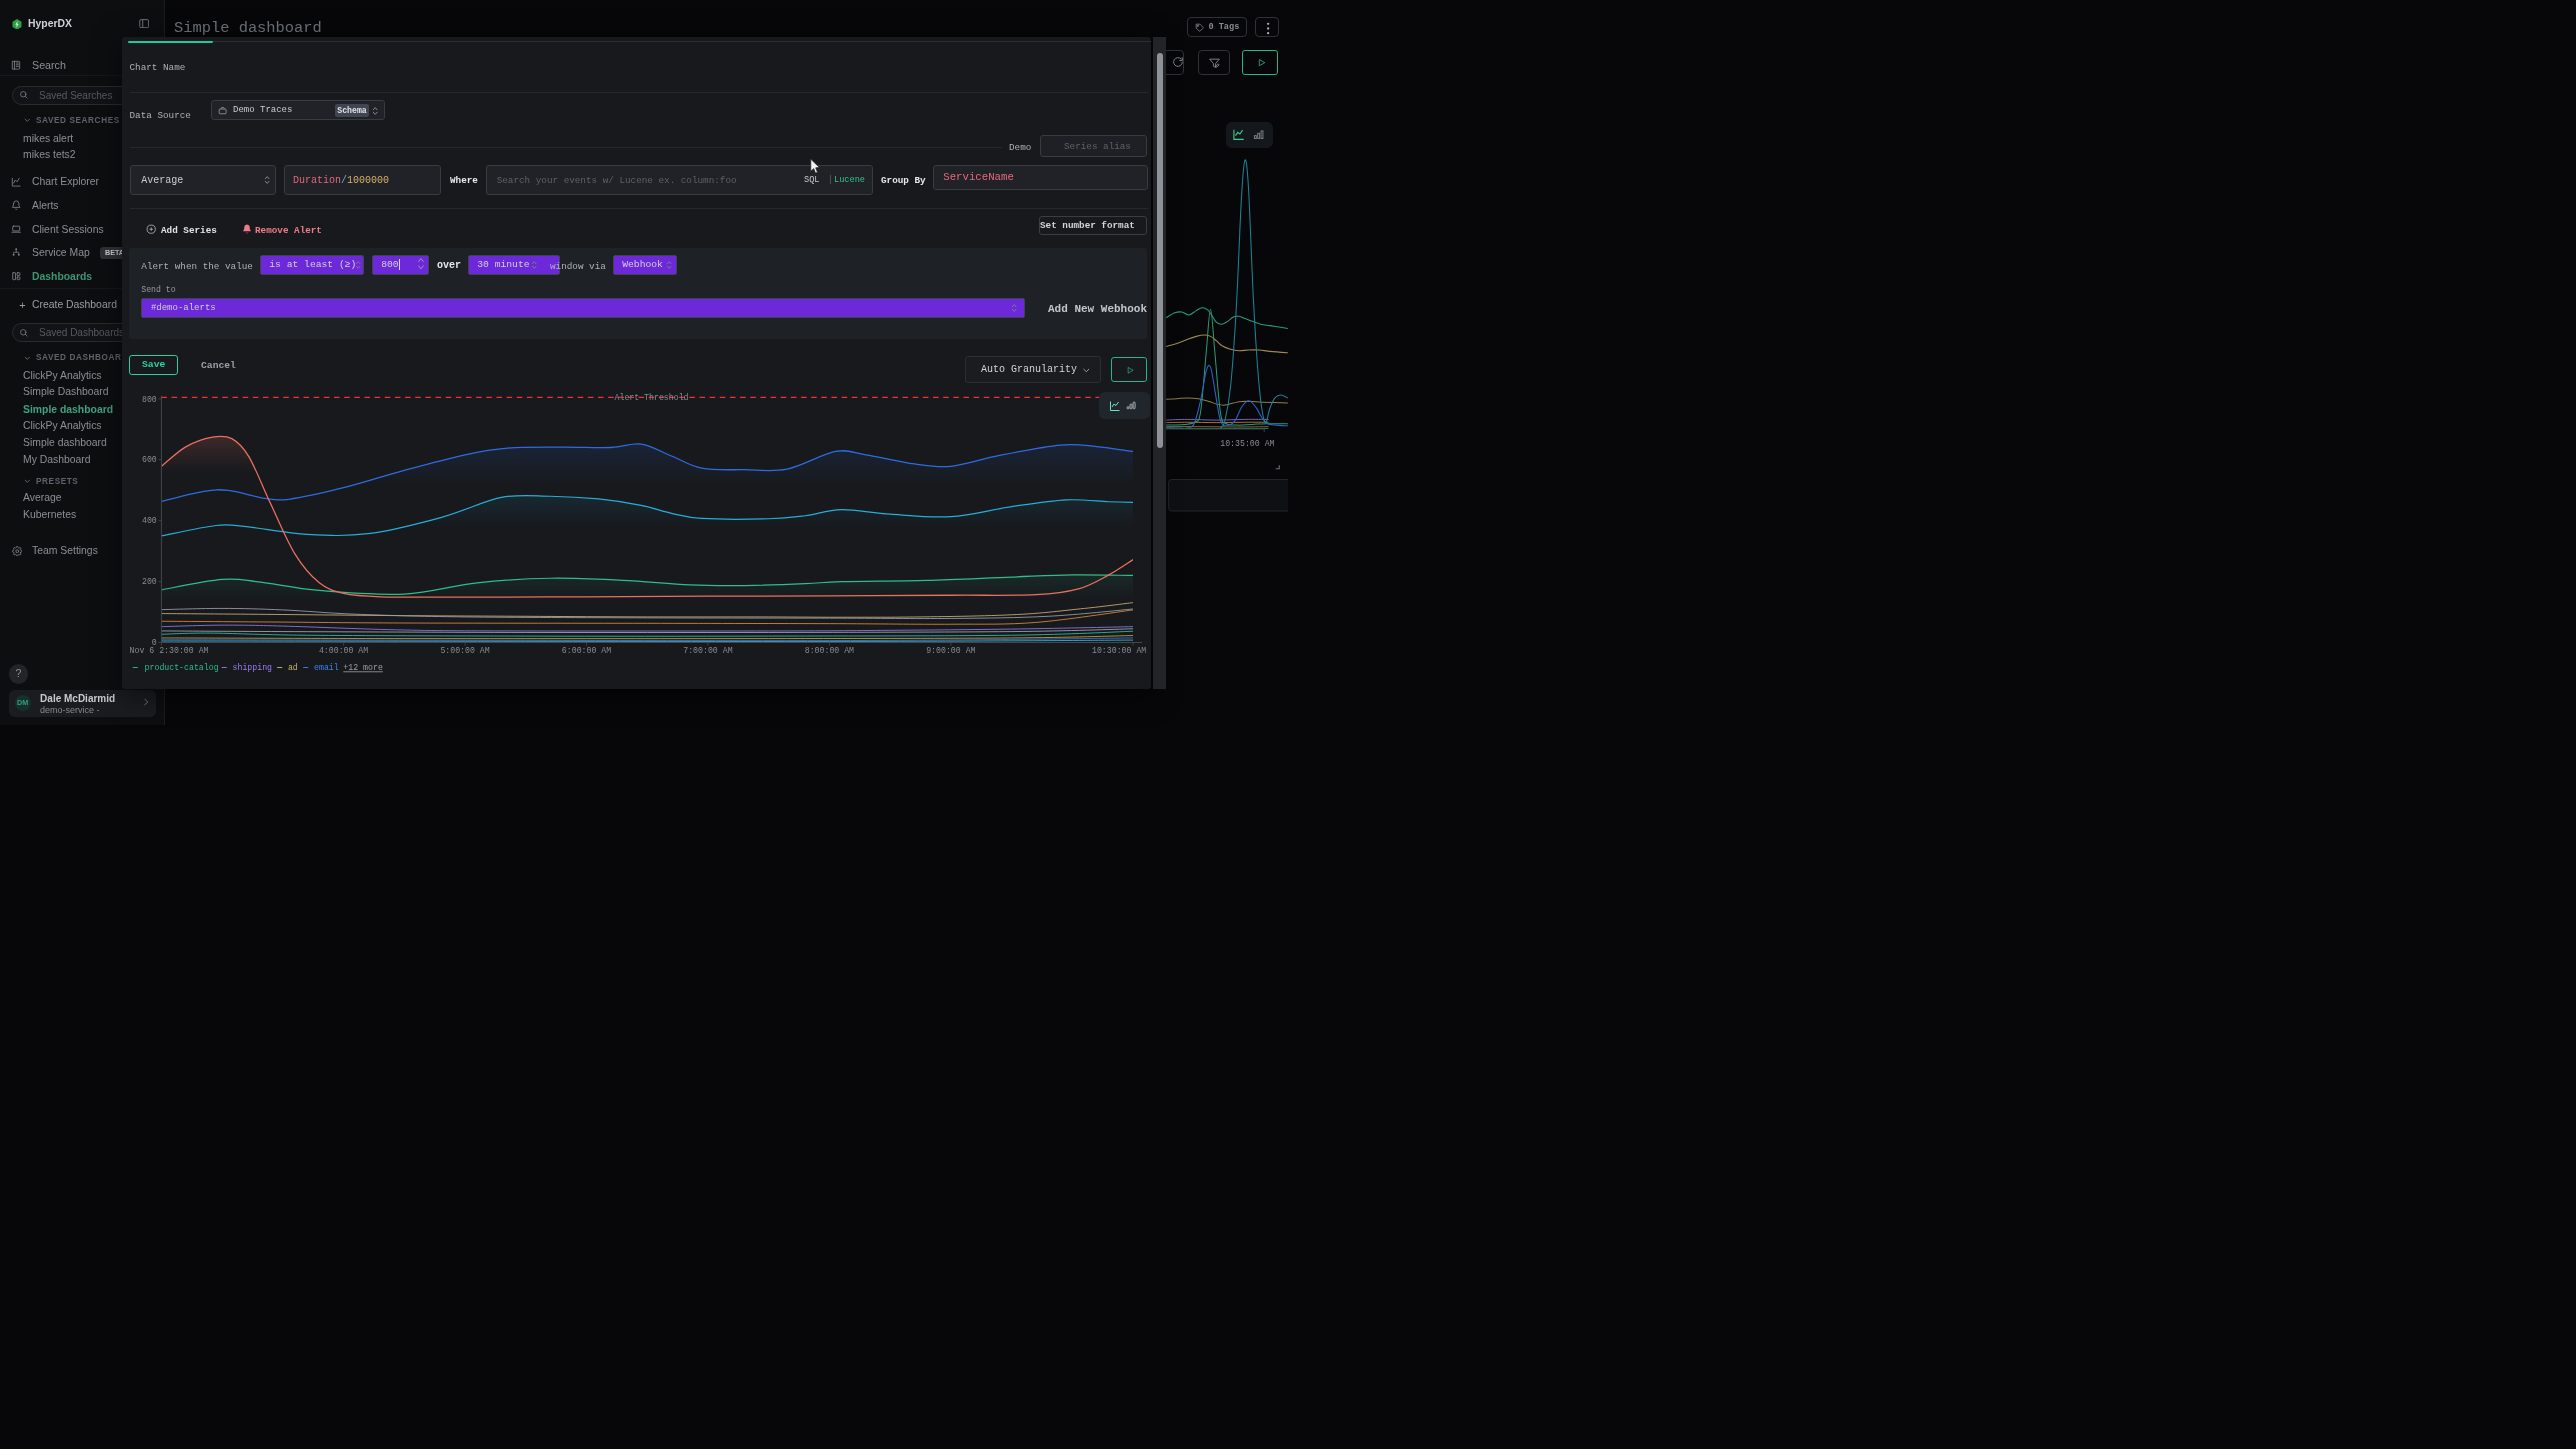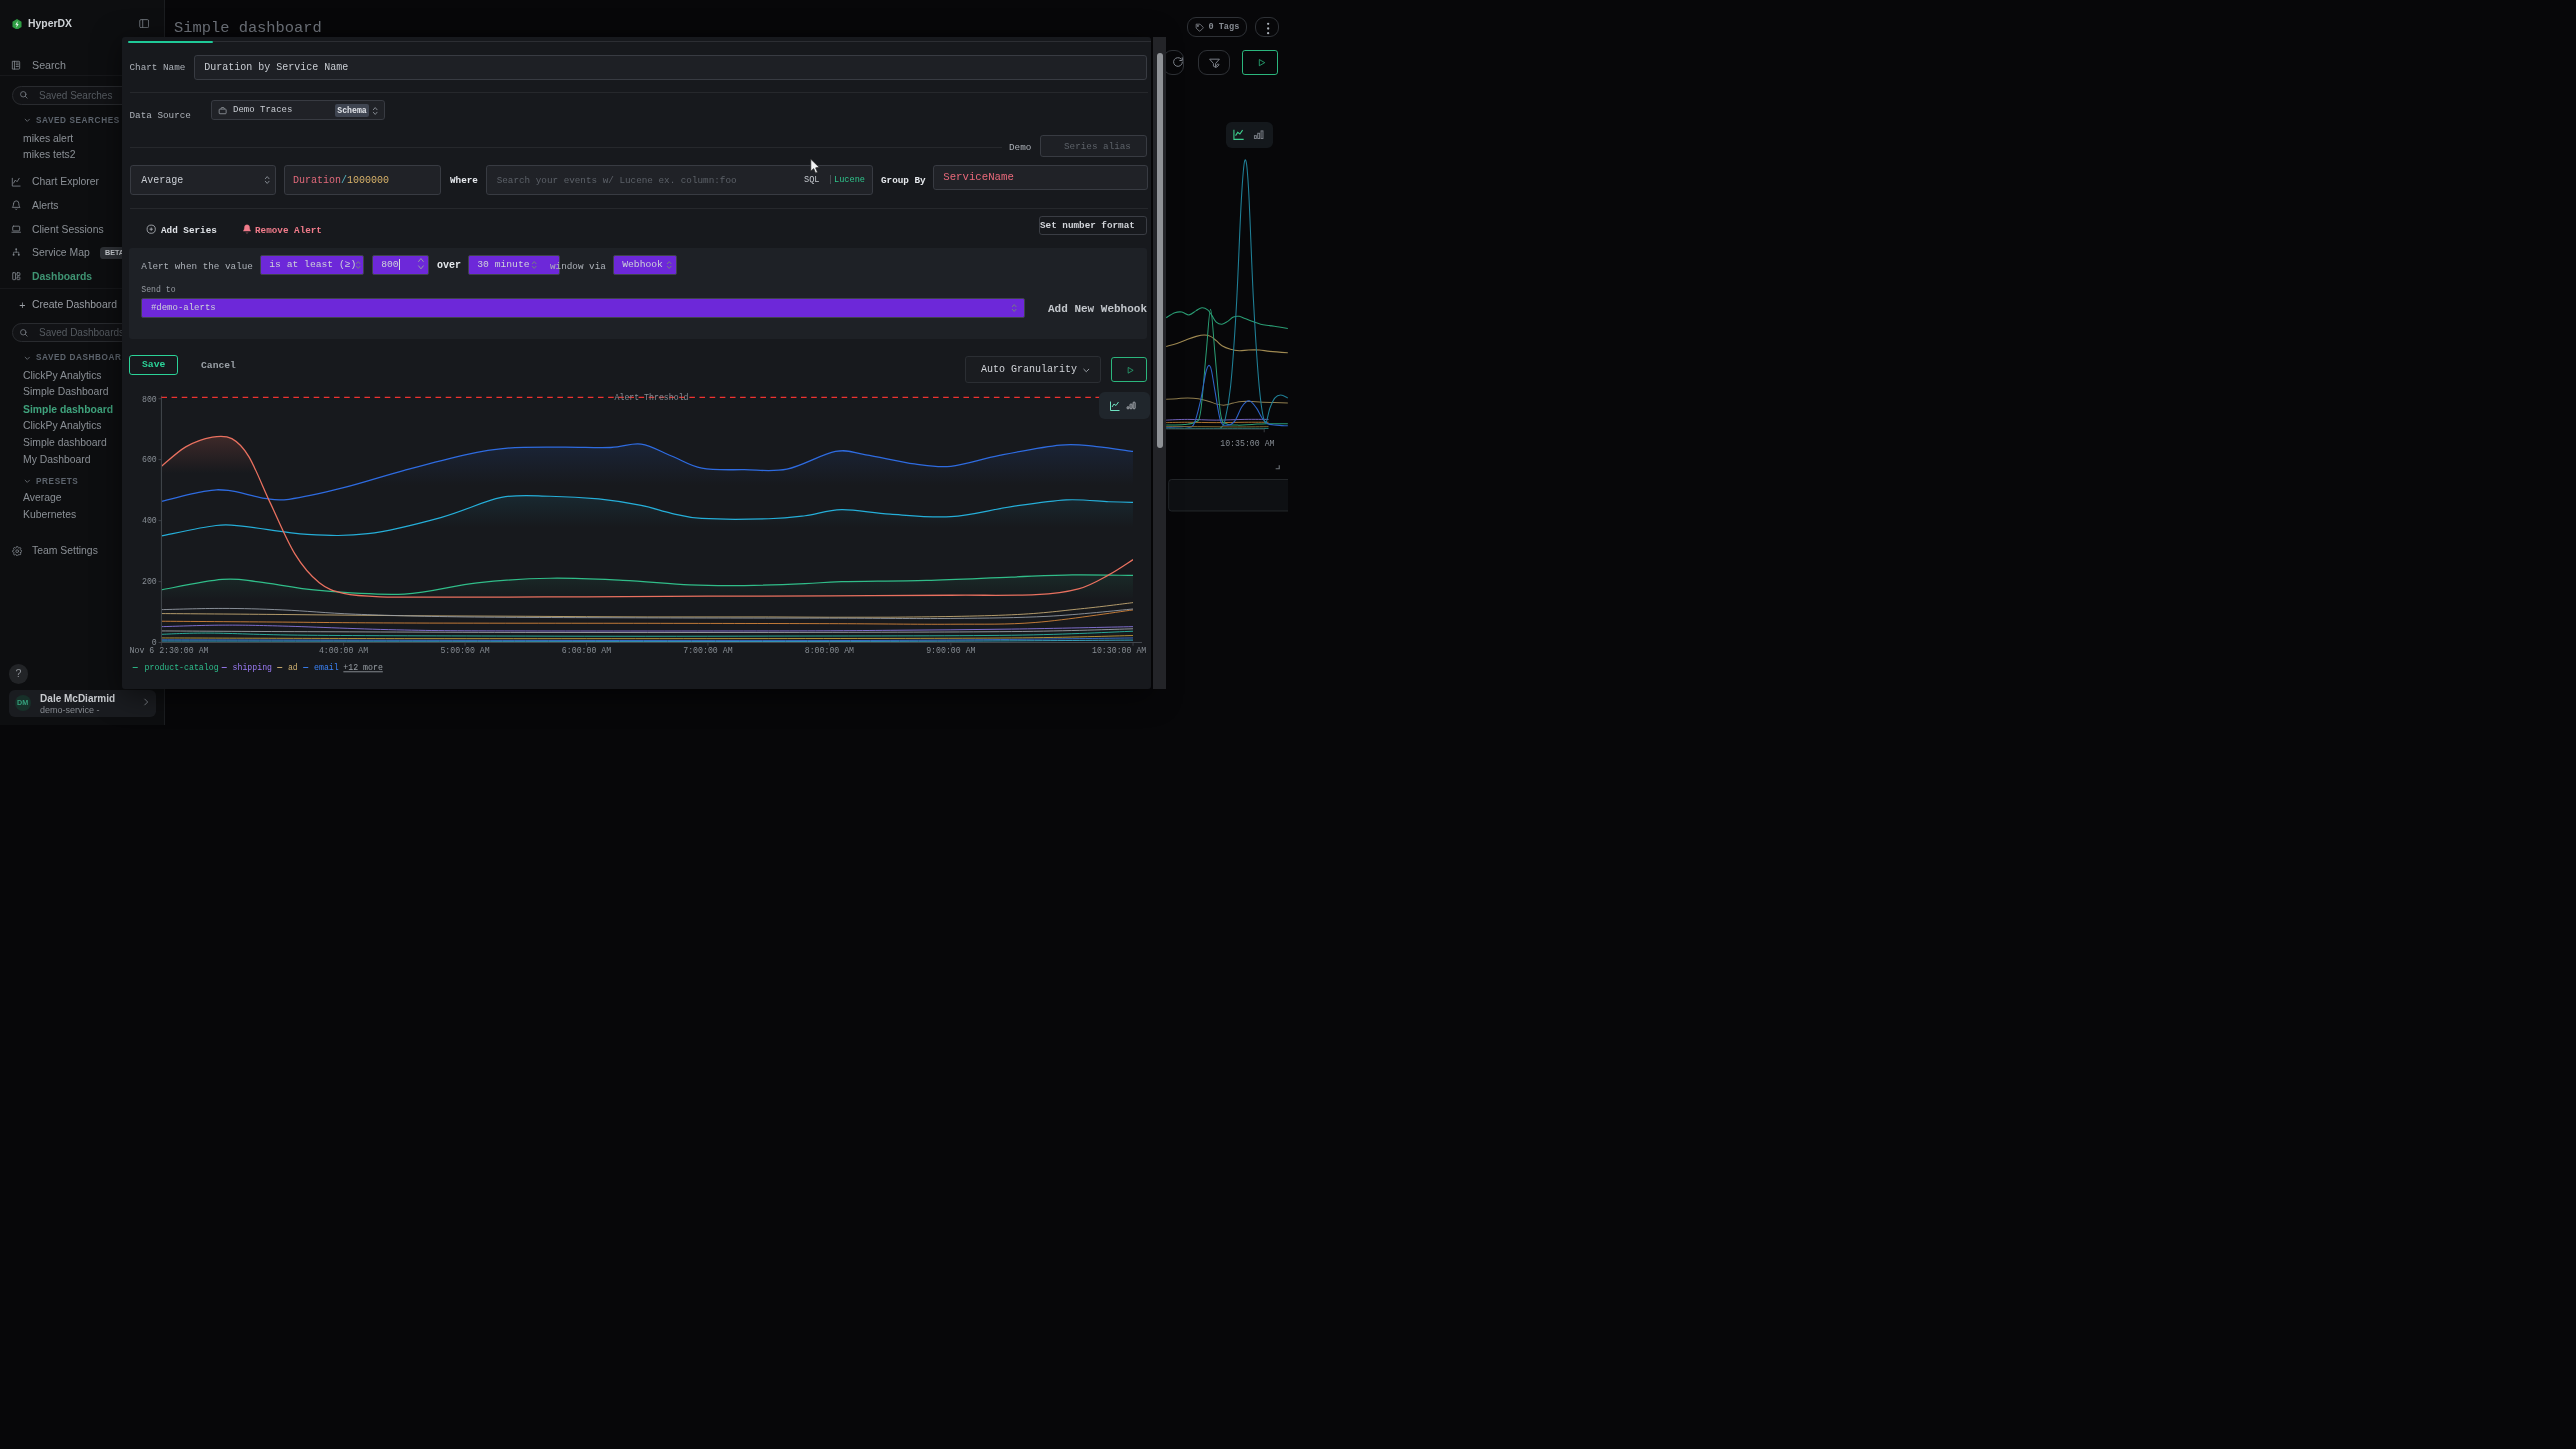--- a/index.html
+++ b/index.html
@@ -7,21 +7,21 @@
 
 #sidebar{position:absolute;left:0;top:0;width:165px;height:725px;background:#0d0e10;border-right:0.7px solid #1b1d20;font-family:"Liberation Sans",sans-serif}
 .sitem{position:absolute;left:32px;font-size:10.4px;color:#8b9096;white-space:nowrap}
 .shead{position:absolute;left:36px;font-size:8.2px;font-weight:bold;letter-spacing:0.6px;color:#5d646d;white-space:nowrap}
 .slink{position:absolute;left:23px;font-size:10.4px;color:#8b9096;white-space:nowrap}
 .spill{position:absolute;left:12px;width:142px;height:18.6px;border:0.7px solid #292b2f;border-radius:9.3px;background:#121316;color:#565b61;font-size:10px;line-height:17px;padding-left:26px;white-space:nowrap}
 .sdiv{position:absolute;left:0;width:165px;height:0.7px;background:#17181b}
 .icon{position:absolute;color:#7d838a}
 
 .title{position:absolute;left:174px;top:19.3px;font-size:15.4px;color:#70757d;letter-spacing:0px;white-space:nowrap}
-.hbtn{position:absolute;border:0.7px solid #2e3136;border-radius:9px;color:#9298a0}
+.hbtn{position:absolute;border:0.7px solid #2e3136;border-radius:4px;color:#9298a0}
 
 #modal{position:absolute;left:122px;top:37px;width:1029px;height:652px;background:#17191d;border-radius:2.9px;box-shadow:0 5.7px 29px rgba(0,0,0,.55)}
 .mlabel{position:absolute;font-size:9.3px;color:#adb2b9;white-space:nowrap}
 .minput{position:absolute;background:#1e2025;border:0.7px solid #383b42;border-radius:2.9px;color:#c9cdd3;font-size:10px;white-space:nowrap}
 .mdiv{position:absolute;height:0.7px;background:#26282c}
 .bbtn{position:absolute;border:0.7px solid #3a3d44;border-radius:2.9px;color:#d2d5da;font-weight:bold;text-align:left}
 #alertbox{position:absolute;left:7.2px;top:211px;width:1018px;height:91px;background:#1e2126;border-radius:2.9px}
 .ainput{position:absolute;background:#6d28d9;border:0.7px solid #3f434b;border-radius:2px;color:#ced2d9;font-size:10px}
 .ax{font-size:11.5px;fill:#868c93;font-family:"Liberation Mono",monospace}
 .chart{position:absolute;left:0;top:351px}
@@ -187,21 +187,20 @@
         <rect x="3" y="14" width="4" height="6"></rect>
         <rect x="10" y="9" width="4" height="11"></rect>
         <rect x="17" y="4" width="4" height="16"></rect>
       </svg>
     </div>
   </div>
 <div id="modal">
     <div class="abs" style="left:91px;top:4.3px;width:938px;height:1.1px;background:#2c2e33"></div>
     <div class="abs" style="left:6.4px;top:3.6px;width:85px;height:2.5px;background:#1fc998;border-radius:1.4px"></div>
     <div class="mlabel" style="left:7.5px;top:25px">Chart Name</div>
-    <div class="minput" style="left:72px;top:17.5px;width:953px;height:25px;line-height:23px;padding-left:9.3px">Duration by Service Name</div>
     <div class="mdiv" style="left:7.5px;top:55px;width:1018px"></div>
     <div class="mlabel" style="left:7.5px;top:73px">Data Source</div>
     <div class="minput" style="left:89px;top:63px;width:174px;height:20px;background:#202227">
       <svg class="abs" style="left:6px;top:5px" width="9.3" height="9.3" viewBox="0 0 24 24" fill="none" stroke="#9ba0a7" stroke-width="2" stroke-linejoin="round">
         <rect x="3" y="8" width="18" height="12" rx="2"></rect>
         <path d="M8 8V6a2 2 0 0 1 2-2h4a2 2 0 0 1 2 2v2"></path>
       </svg>
       <div class="abs" style="left:21px;top:0px;line-height:18.6px;font-size:9px;color:#c9cdd3">Demo Traces</div>
       <div class="abs" style="left:123px;top:2.9px;width:34px;height:13px;background:#3f4551;border-radius:2.1px;color:#dfe2e7;font-size:8.2px;font-weight:bold;text-align:center;line-height:13px">Schema</div>
       <svg class="abs" style="left:160px;top:5px" width="6.4" height="10" viewBox="0 0 10 16" fill="none" stroke="#81868d" stroke-width="1.6" stroke-linecap="round" stroke-linejoin="round">

